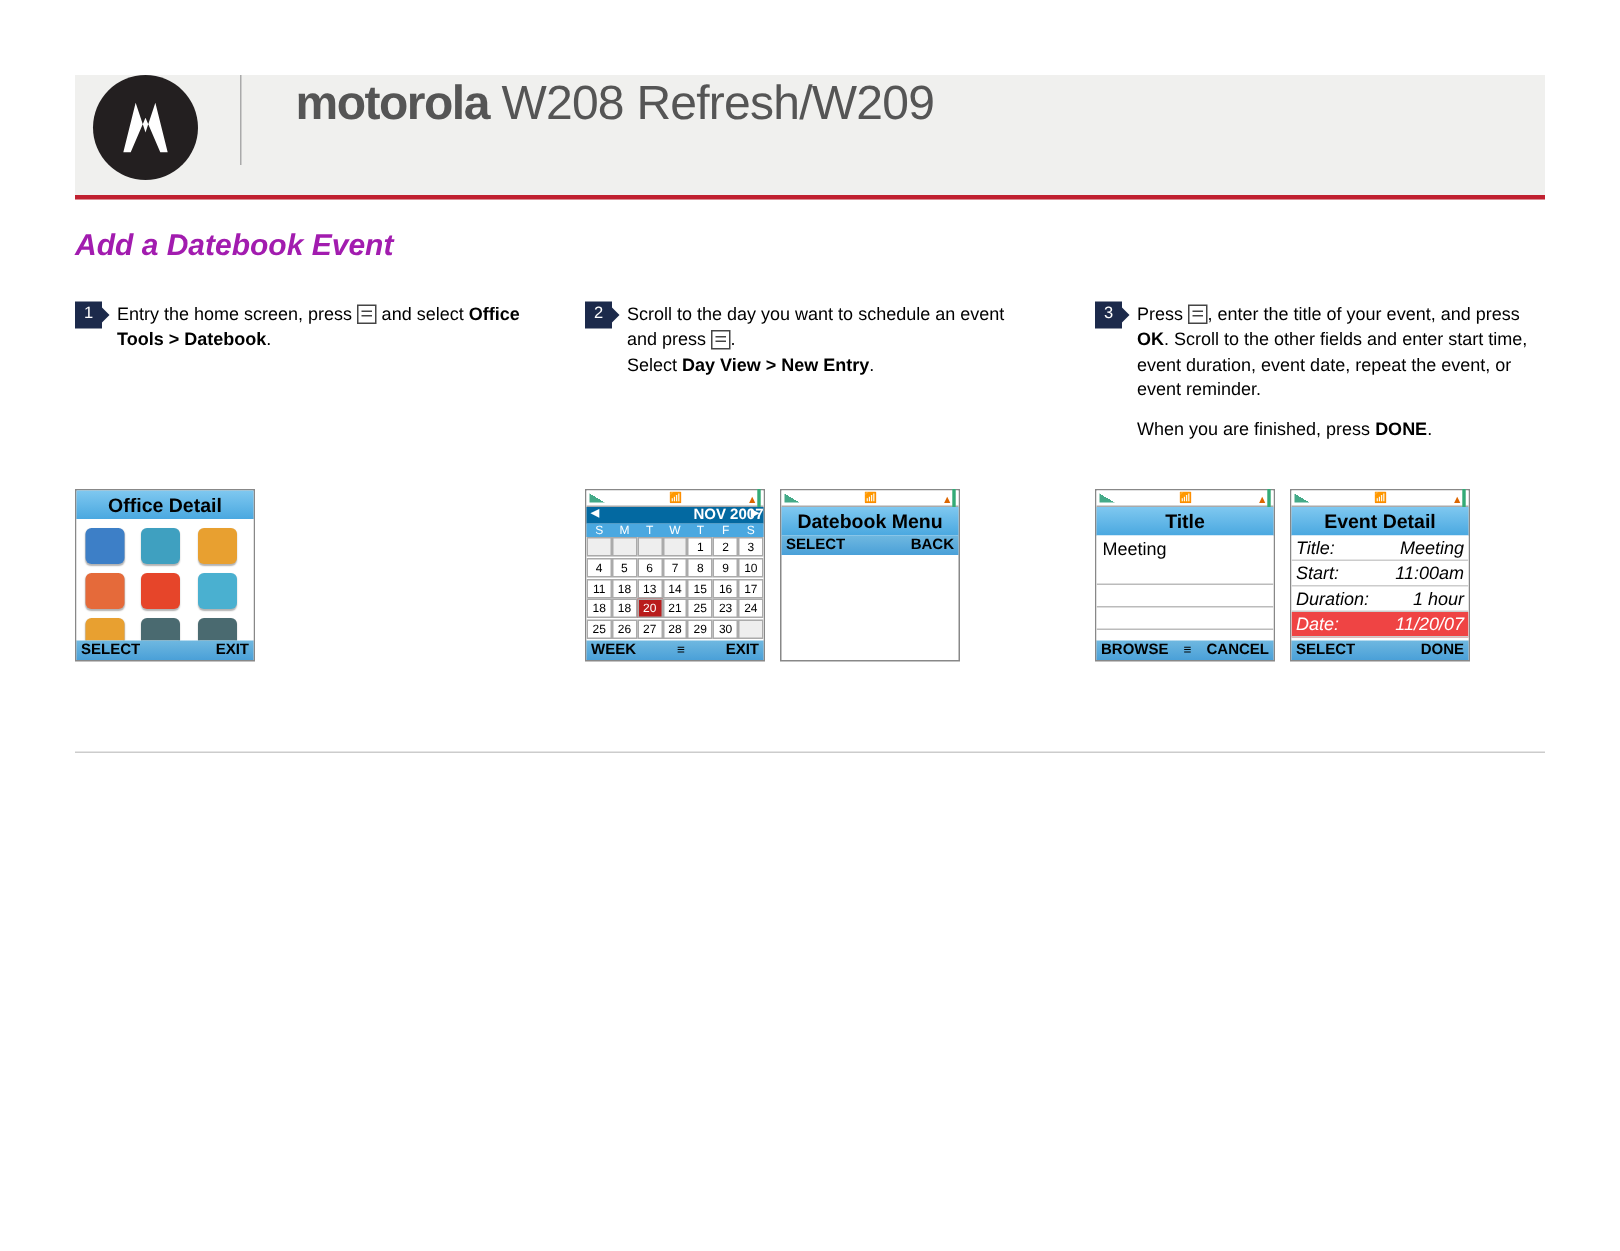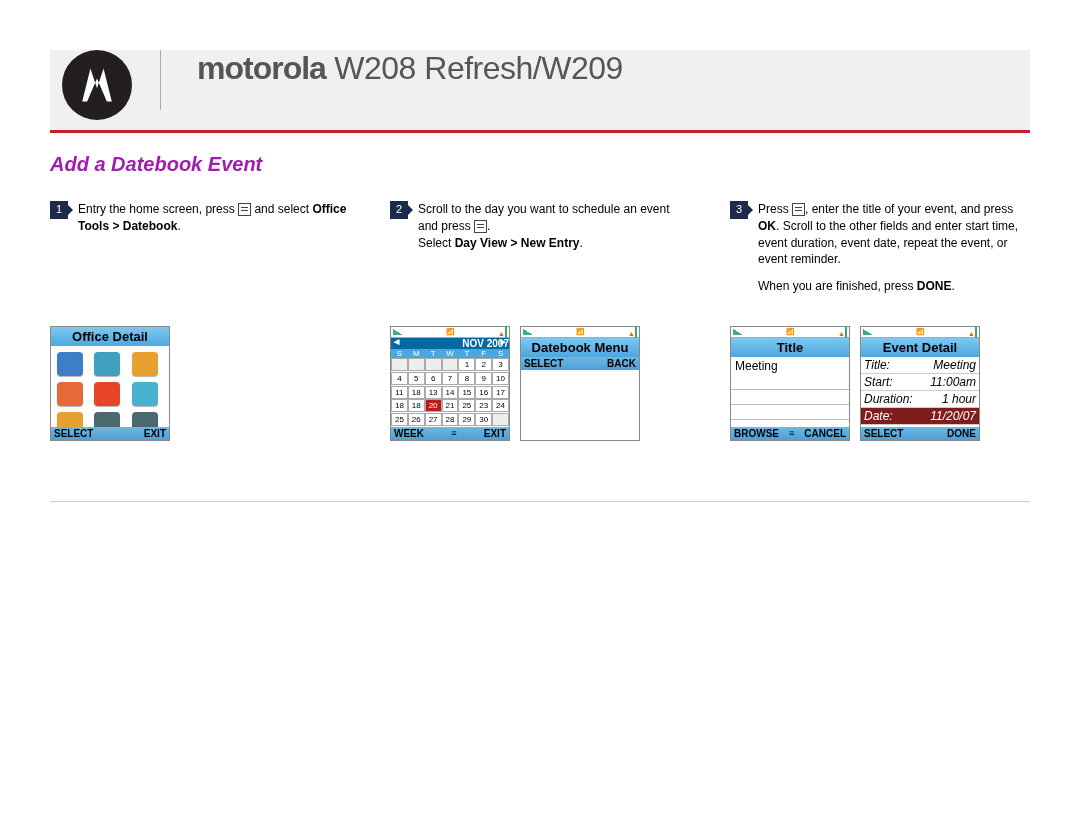--- a/index.html
+++ b/index.html
@@ -153,21 +153,21 @@
   .calnav::after { content:"▶"; position:absolute; right:3px; font-size:7px; }
   .calbody { display:grid; grid-template-columns:repeat(7,1fr); font-size:8px; }
   .calbody div { border:0.5px solid #aaa; text-align:center; height:11px; line-height:11px; }
   .calbody .empty { background:#eee; }
   .calbody .hl { background:#b91c1c; color:#fff; }
 
   .menu-list .item { padding:2px 4px; font-size:12px; font-weight:500; }
   .menu-list .hl { background:#4aa8e0; color:#fff; }
 
   .field-row { display:flex; justify-content:space-between; padding:1px 3px; font-size:12px; border-bottom:1px solid #ccc;font-style:italic; }
-  .field-row.hl { background:#7f1d1d; color:#fff; }
+  .field-row.hl { background:#ef4444; color:#fff; }
   .hr-line { border-bottom:1px solid #bbb; height:14px; }
 </style>
 </head>
 <body>
 
 <div class="header-bar">
   <div class="logo">
     <svg width="46" height="46" viewBox="0 0 28 28">
         <path fill="#fff" d="M5 24 L10 4 L14 16 L18 4 L23 24 L20 24 L14 10 L8 24 Z"></path>
       </svg>

